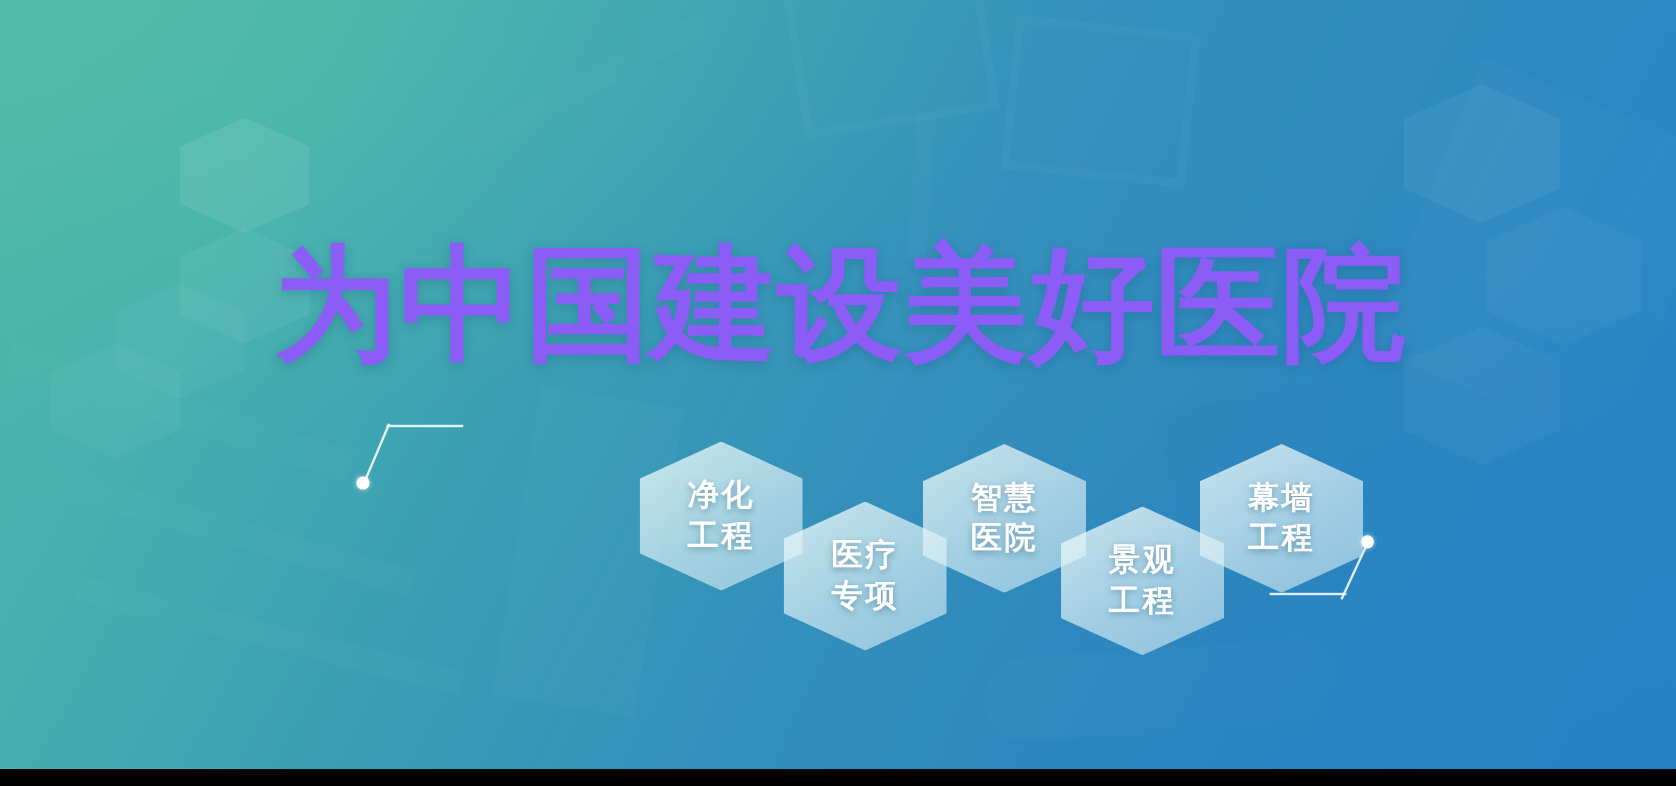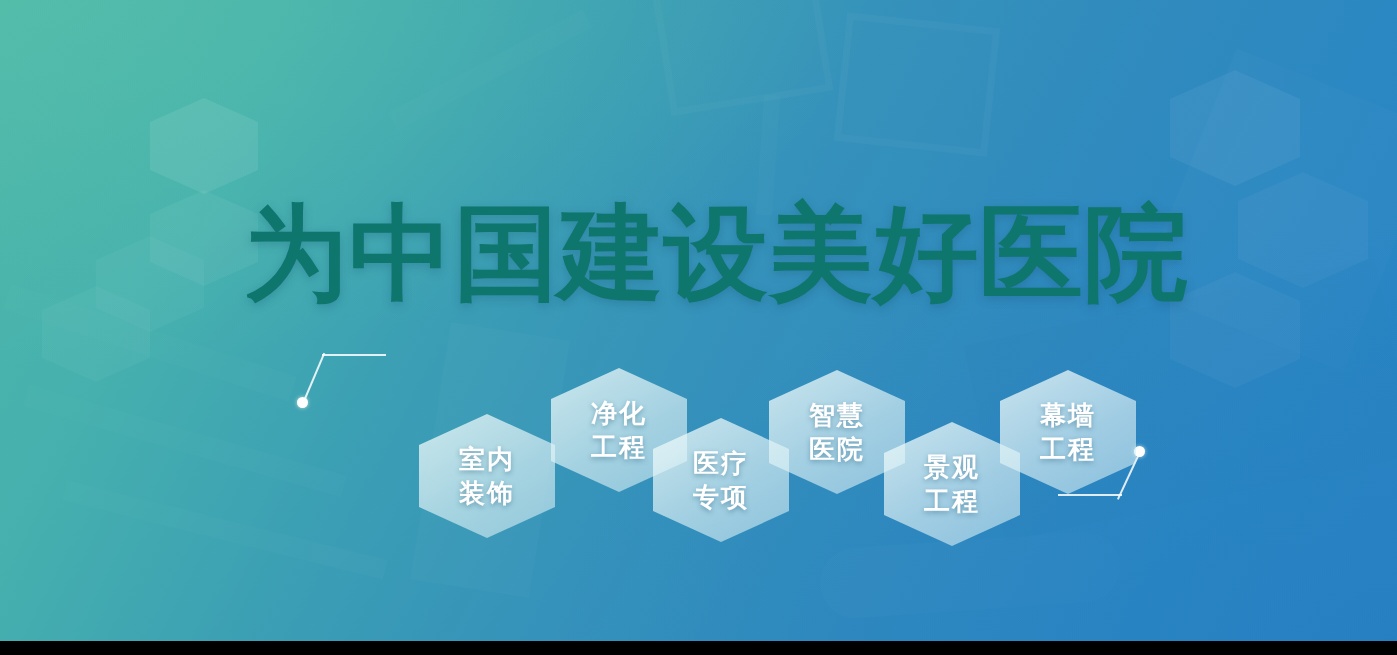--- a/index.html
+++ b/index.html
@@ -54,22 +54,22 @@
     position:absolute;
     background:rgba(255,255,255,0.085);
     clip-path:polygon(50% 0%,100% 25%,100% 75%,50% 100%,0% 75%,0% 25%);
   }
   .bghex.dim{background:rgba(255,255,255,0.055);}
   .bghex.dimmer{background:rgba(255,255,255,0.04);}
 
   
   #headline{
     position:absolute;
-    left:244px; top:197px;
-    color:#0f766e;
+    left:228px; top:197px;
+    color:#8b5cf6;
     font-size:104px;
     line-height:1.08;
     font-weight:bold;
     letter-spacing:1px;
     white-space:nowrap;
     text-shadow:0 3px 10px rgba(20,80,110,0.28);
     font-family:"DejaVu Sans","Liberation Sans",sans-serif;
   }
 
   
@@ -156,26 +156,22 @@
 
   <div class="conn">
     <div class="dot" style="left:1134px;top:446px;"></div>
     <div class="diag" style="left:1139px;top:453px;width:50px;transform:rotate(115deg);"></div>
     <div class="seg" style="left:1058px;top:494px;width:64px;height:2px;"></div>
   </div>
 
   <div id="hexrow">
 
 
-    <div class="hex" style="left:419px;top:414px;">
-      <div class="hl">室内</div>
-      <div class="hl">装饰</div>
-    </div>
 
-    <div class="hex" style="left:551px;top:368px;">
+    <div class="hex" style="left:533px;top:368px;">
       <div class="hl">净化</div>
       <div class="hl">工程</div>
     </div>
 
     <div class="hex" style="left:653px;top:418px;">
       <div class="hl">医疗</div>
       <div class="hl">专项</div>
     </div>
 
     <div class="hex" style="left:769px;top:370px;">

